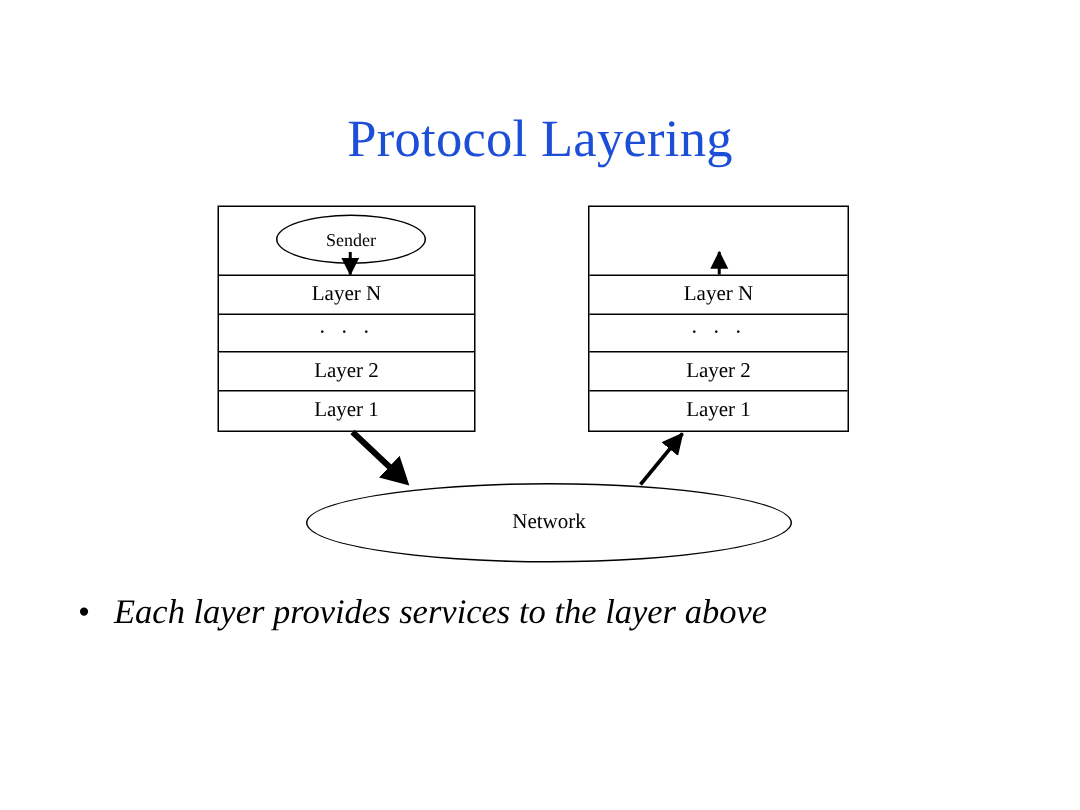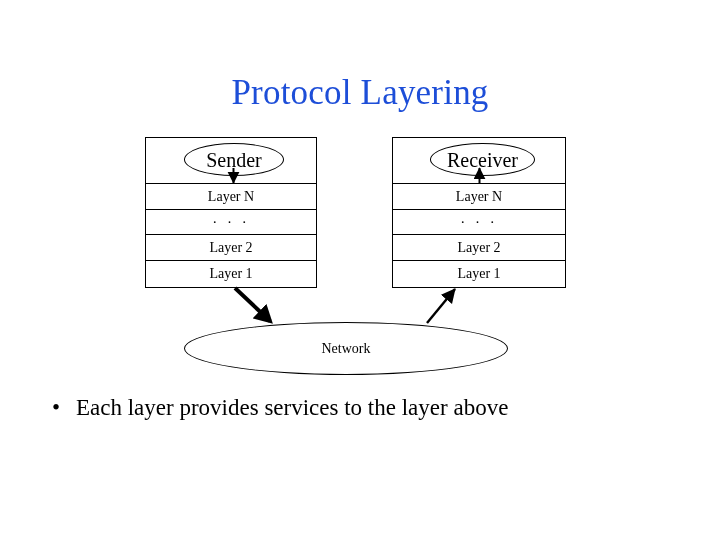--- a/index.html
+++ b/index.html
@@ -80,42 +80,42 @@
 
   
   .endpoint-ellipse {
     position: absolute;
     border: 1px solid #000000;
     border-radius: 50%;
     background: #ffffff;
     display: flex;
     align-items: center;
     justify-content: center;
-    font-size: 20px;
+    font-size: 12px;
     line-height: 16px;
     white-space: nowrap;
     z-index: 4;
   }
   #sender-ellipse {
     left: 184px;
     top: 143px;
     width: 98px;
     height: 31px;
   }
   #receiver-ellipse {
     left: 430px;
     top: 143px;
     width: 103px;
     height: 31px;
   }
 
   
   #network-ellipse {
     position: absolute;
-    left: 184px;
+    left: 204px;
     top: 322px;
     width: 322px;
     height: 51px;
     border: 1px solid #000000;
     border-radius: 50%;
     background: #ffffff;
     display: flex;
     align-items: center;
     justify-content: center;
     font-size: 14px;
@@ -154,20 +154,21 @@
     flex: 0 0 24px;
     font-size: 23px;
     line-height: 31px;
     text-align: left;
   }
   .bullet-text {
     flex: 1 1 auto;
   }
   .bullet-line {
     display: block;
+    font-style: italic;
   }
 </style>
 </head>
 <body>
 
 <div id="slide">
 
   <div id="slide-title">Protocol Layering</div>
 
   <div class="stack" id="sender-stack">
@@ -199,23 +200,20 @@
       <span class="dots-label">· · ·</span>
     </div>
     <div class="stack-row layer-2-row">
       <span>Layer 2</span>
     </div>
     <div class="stack-row layer-1-row">
       <span>Layer 1</span>
     </div>
   </div>
 
-  <div class="endpoint-ellipse" id="receiver-ellipse">
-    <span>Receiver</span>
-  </div>
 
   <div id="network-ellipse">
     <span>Network</span>
   </div>
 
   <svg id="arrow-layer" viewBox="0 0 720 540">
     <defs>
       <marker id="head-thin" markerWidth="7" markerHeight="7" refX="5.6" refY="3" orient="auto" markerUnits="strokeWidth">
         <path d="M0,0 L6,3 L0,6 z" fill="#000000"></path>
       </marker>

